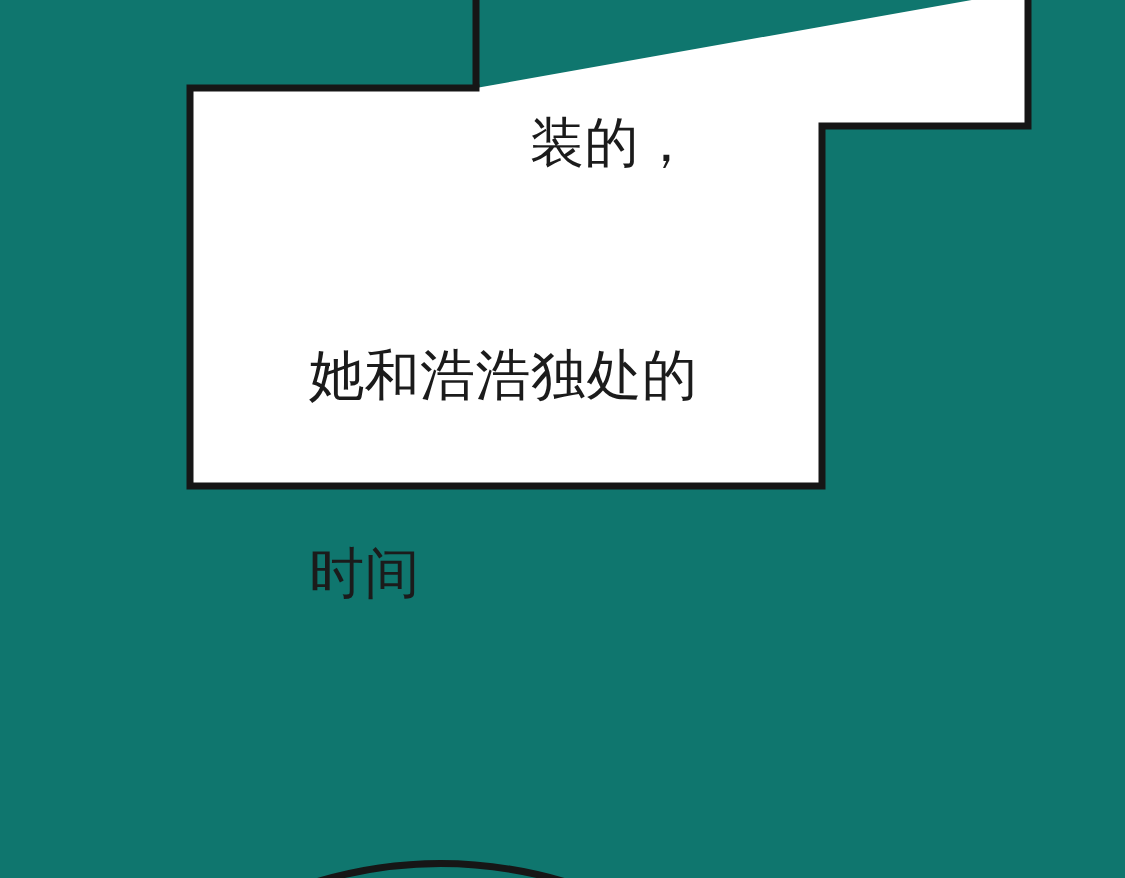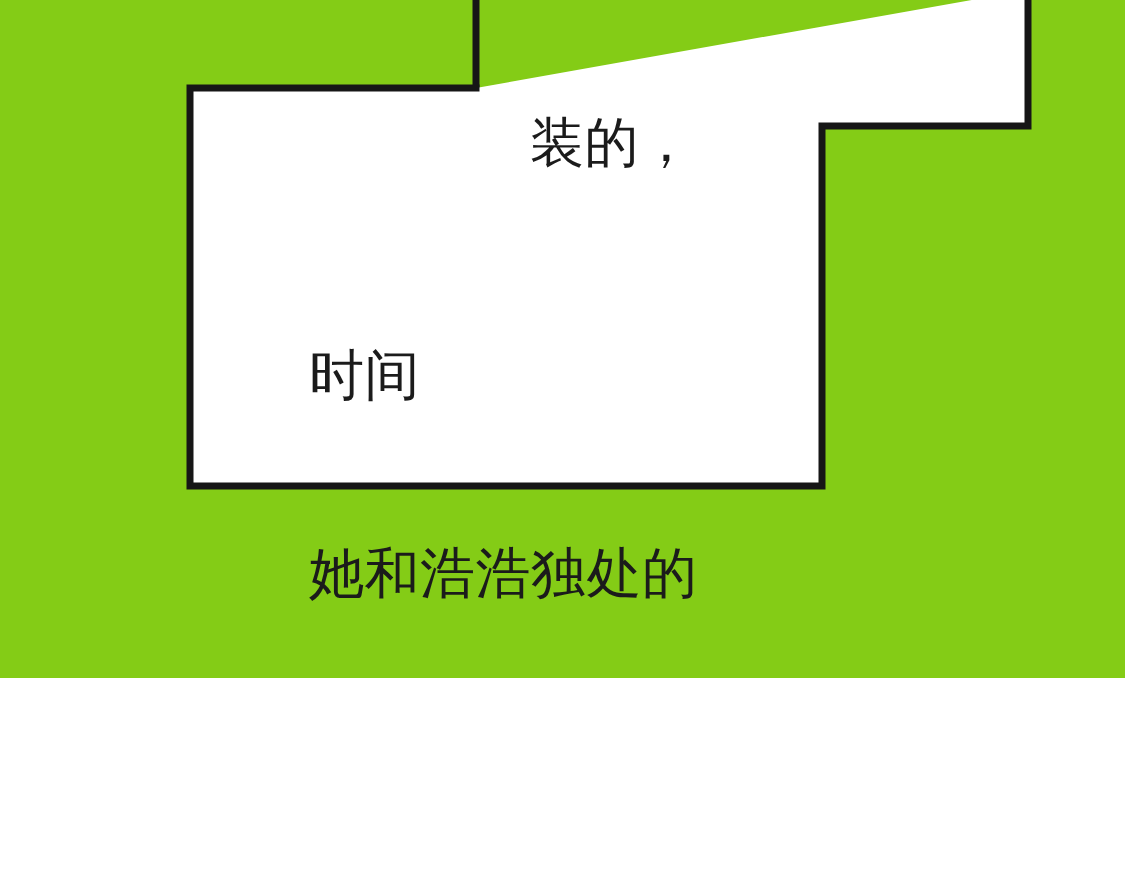--- a/index.html
+++ b/index.html
@@ -6,22 +6,22 @@
     margin: 0;
     padding: 0;
     background: #ffffff;
   }
   body {
     font-family: "Liberation Sans", "DejaVu Sans", sans-serif;
   }
   #page {
     position: relative;
     width: 1125px;
-    height: 678px;
-    background: #84cc16;
+    height: 878px;
+    background: #0f766e;
     overflow: hidden;
   }
   .panel-svg {
     position: absolute;
     top: 0;
     left: 0;
     width: 1125px;
     height: 878px;
     pointer-events: none;
   }
@@ -68,17 +68,17 @@
              L 476 88" fill="#ffffff" stroke="#161616" stroke-width="7" stroke-linecap="square" stroke-linejoin="miter"></path>
 
     <path d="M 286 892 Q 440 835 596 892" fill="none" stroke="#161616" stroke-width="7" stroke-linecap="round"></path>
   </svg>
 
   <div class="bubble-text" id="upper-bubble-text">
     <span class="text-line">装的，</span>
   </div>
 
   <div class="bubble-text" id="main-bubble-text">
+    <span class="text-line">她和浩浩独处的</span>
     <span class="text-line">时间</span>
-    <span class="text-line">她和浩浩独处的</span>
   </div>
 
 </div>
 
 </body></html>

